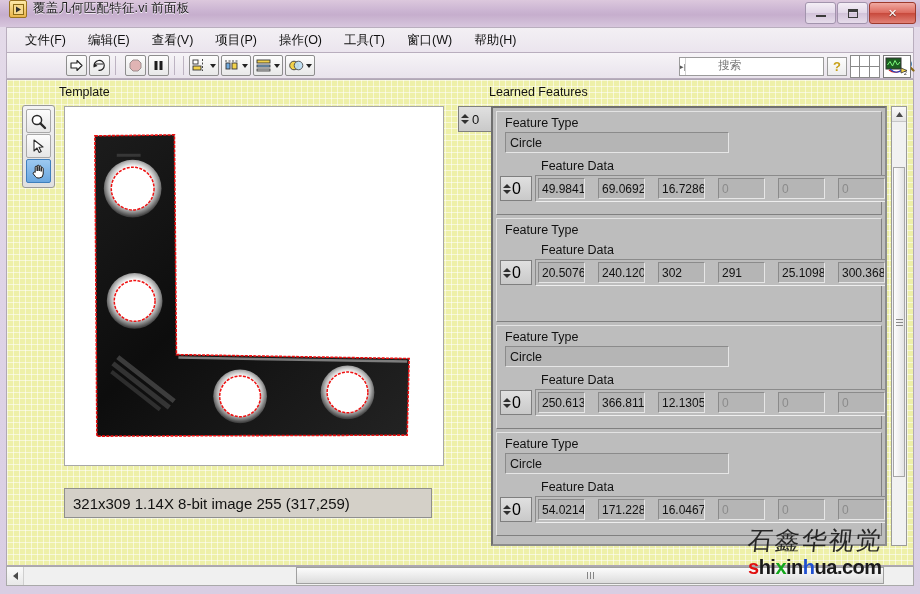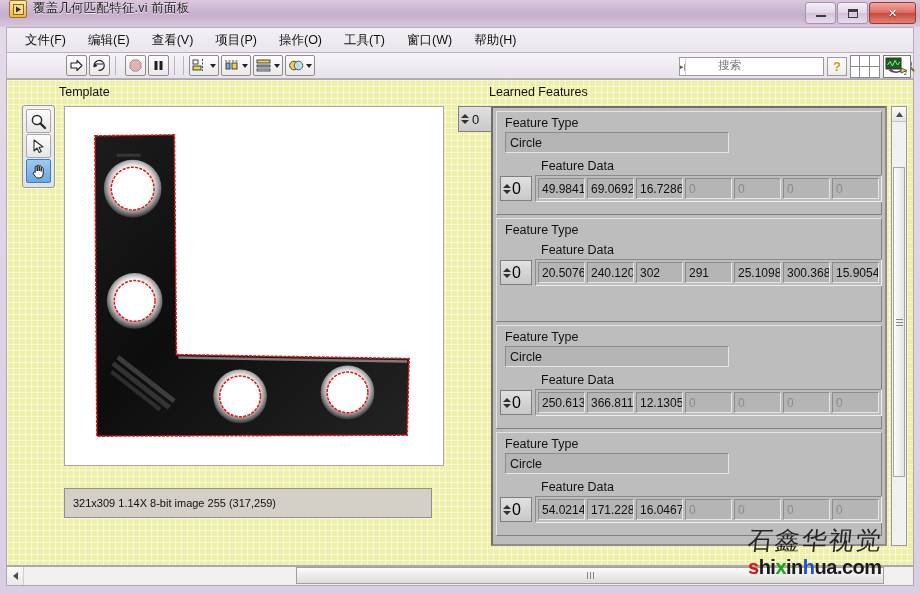--- a/index.html
+++ b/index.html
@@ -172,21 +172,21 @@
   .img-canvas{
     width:100%;height:100%;background:#fff;position:relative;overflow:hidden;
   }
   .img-canvas svg{display:block;width:100%;height:100%;}
 
   .status-box{
     position:absolute;left:57px;top:408px;width:368px;height:30px;
     background:#d4d0c8;border:1px solid #8f8f8f;box-sizing:border-box;
     display:flex;align-items:center;padding-left:8px;
   }
-  .status-box span{font-size:11px;color:#111;white-space:nowrap;}
+  .status-box span{font-size:15px;color:#111;white-space:nowrap;}
 
   
   .arr-index{
     position:absolute;width:34px;height:26px;
     background:linear-gradient(180deg,#e0e0e0,#c9c9c9);
     border:1px solid #7f7f7f;box-sizing:border-box;
     display:flex;align-items:center;
   }
   .spin{
     width:10px;height:22px;margin-left:1px;
@@ -236,21 +236,21 @@
     display:flex;align-items:center;flex:0 0 auto;
   }
   .cells{
     display:flex;margin-left:3px;
     background:#bdbdbd;
     border-top:1px solid #8b8b8b;border-left:1px solid #8b8b8b;
     border-right:1px solid #eee;border-bottom:1px solid #eee;
     padding:2px;box-sizing:border-box;
   }
   .cell{
-    width:47px;height:21px;margin-right:2px;
+    width:47px;height:21px;margin-right:13px;
     background:#b5b5b5;
     border-top:1px solid #8b8b8b;border-left:1px solid #8b8b8b;
     border-right:1px solid #e6e6e6;border-bottom:1px solid #e6e6e6;
     box-sizing:border-box;
     font-size:12px;color:#111;display:flex;align-items:center;
     padding-left:3px;overflow:hidden;white-space:nowrap;
   }
   .cell:last-child{margin-right:0;}
   .cell.dim{color:#8b8b8b;}
 

